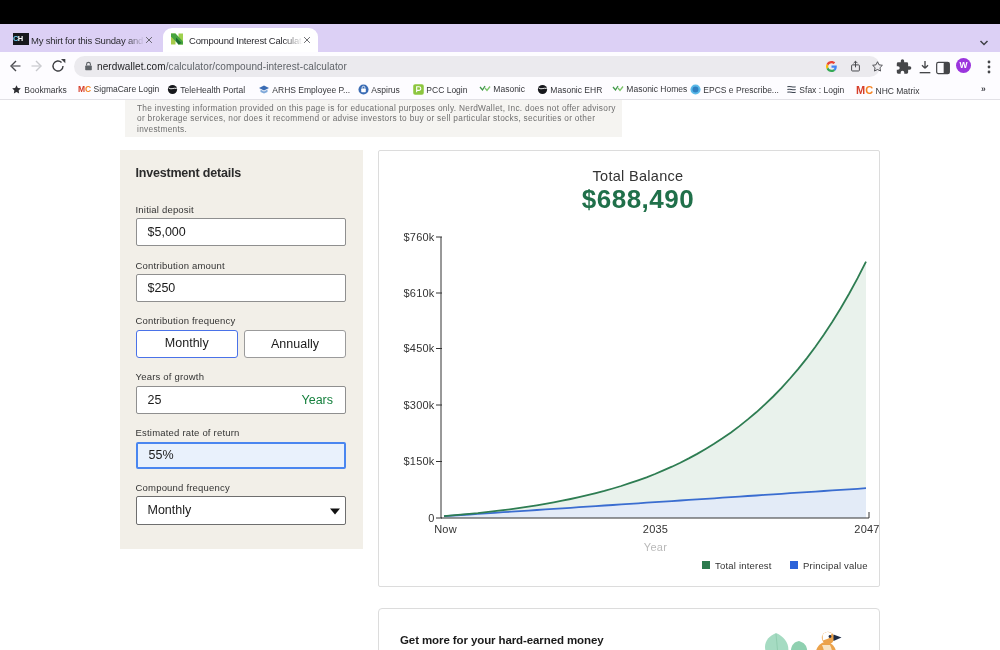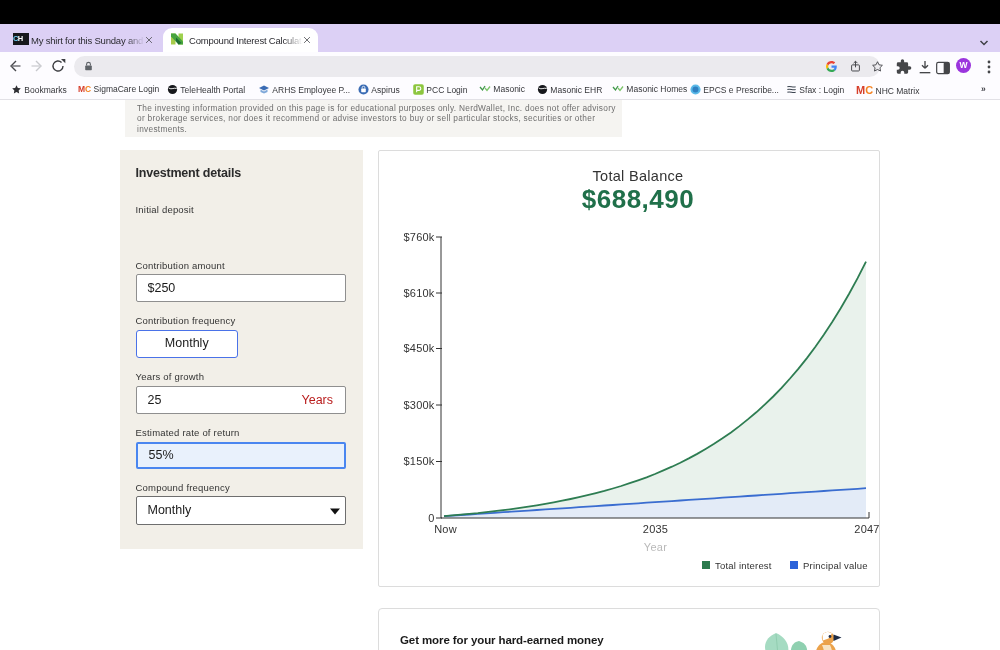--- a/index.html
+++ b/index.html
@@ -91,20 +91,21 @@
     </svg>
   <svg class="tbico" style="left:49.5px" viewBox="0 0 16 16">
       <path d="M13 8 a5 5 0 1 1 -1.46 -3.54" stroke="#3c3d41" stroke-width="1.4" fill="none"></path>
       <polygon points="11,1 15.3,1 15.3,5.3" fill="#3c3d41"></polygon>
     </svg>
   <div id="omnibox">
     <svg style="position:absolute;left:9px;top:5px" width="11" height="11" viewBox="0 0 12 12">
         <rect x="2.4" y="5" width="7.2" height="5.2" rx="0.8" fill="#5f6368"></rect>
         <path d="M3.9 5 V3.6 a2.1 2.1 0 0 1 4.2 0 V5" stroke="#5f6368" stroke-width="1.2" fill="none"></path>
       </svg>
+    <div id="omnitext">nerdwallet.com<span class="grey">/calculator/compound-interest-calculator</span></div>
     <svg style="position:absolute;left:752px;top:5px" width="11" height="11" viewBox="0 0 48 48">
         <path fill="#EA4335" d="M24 9.5c3.54 0 6.71 1.22 9.21 3.6l6.85-6.85C35.9 2.38 30.47 0 24 0 14.62 0 6.51 5.38 2.56 13.22l7.98 6.19C12.43 13.72 17.74 9.5 24 9.5z"></path>
         <path fill="#4285F4" d="M46.98 24.55c0-1.57-.15-3.09-.38-4.55H24v9.02h12.94c-.58 2.96-2.26 5.48-4.78 7.18l7.73 6c4.51-4.18 7.09-10.36 7.09-17.65z"></path>
         <path fill="#FBBC05" d="M10.53 28.59c-.48-1.45-.76-2.99-.76-4.59s.27-3.14.76-4.59l-7.98-6.19C.92 16.46 0 20.12 0 24c0 3.88.92 7.54 2.56 10.78l7.97-6.19z"></path>
         <path fill="#34A853" d="M24 48c6.48 0 11.93-2.13 15.89-5.81l-7.73-6c-2.15 1.45-4.92 2.3-8.16 2.3-6.26 0-11.57-4.22-13.47-9.91l-7.98 6.19C6.51 42.62 14.62 48 24 48z"></path>
       </svg>
     <svg style="position:absolute;left:775px;top:4px" width="13" height="13" viewBox="0 0 16 16">
         <rect x="3.2" y="6" width="9.6" height="7.5" rx="1" stroke="#45464a" stroke-width="1.2" fill="none"></rect>
         <path d="M8 1.5 V9 M8 1.5 L5.6 3.9 M8 1.5 L10.4 3.9" stroke="#45464a" stroke-width="1.2" fill="none"></path>
       </svg>
@@ -172,26 +173,28 @@
         <path d="M3 6 C9 3 15 9 21 6 M3 12 C9 9 15 15 21 12 M3 18 C9 15 15 21 21 18" stroke="#3c4450" stroke-width="2.2" fill="none"></path>
       </svg>&nbsp;Sfax : Login</span>
   <span class="bk" style="left:856px"><span style="font-weight:bold;font-size:11px"><span style="color:#d63e2a">M</span><span style="color:#f5821f">C</span></span>&nbsp;NHC Matrix</span>
   <span class="bk" style="left:981px;font-weight:bold;color:#3c3c43">»</span>
 </div>
 <div id="page">
   <div id="disc">The investing information provided on this page is for educational purposes only. NerdWallet, Inc. does not offer advisory<br>or brokerage services, nor does it recommend or advise investors to buy or sell particular stocks, securities or other<br>investments.</div>
   <div id="panel">
     <h2>Investment details</h2>
     <div class="flabel" style="top:54px">Initial deposit</div>
+    <div class="finput" style="top:68px">$5,000</div>
     <div class="flabel" style="top:110px">Contribution amount</div>
     <div class="finput" style="top:124px">$250</div>
     <div class="flabel" style="top:165px">Contribution frequency</div>
     <div class="btn" style="left:15.5px;top:180px;width:102.5px;border:1.5px solid #4a72e8;line-height:25px;">Monthly</div>
+    <div class="btn" style="left:124px;top:180px;width:102px;">Annually</div>
     <div class="flabel" style="top:221px">Years of growth</div>
-    <div class="finput" style="top:236px">25<span style="float:right;color:#b91c1c;padding-right:12px;">Years</span></div>
+    <div class="finput" style="top:236px">25<span style="float:right;color:#15803d;padding-right:12px;">Years</span></div>
     <div class="flabel" style="top:277px">Estimated rate of return</div>
     <div class="finput" style="top:292px;height:27px;background:#e9f1fc;border:2px solid #4a86f0;line-height:23px;">55%</div>
     <div class="flabel" style="top:332px">Compound frequency</div>
     <div class="finput" style="top:346px;height:29px;border-color:#6e6e6e;line-height:27px;">Monthly
       <svg style="position:absolute;right:5px;top:11px" width="10" height="7" viewBox="0 0 10 7">
           <polygon points="0,0.5 10,0.5 5,6.5" fill="#111"></polygon>
         </svg>
     </div>
   </div>
   <div id="chartcard">

